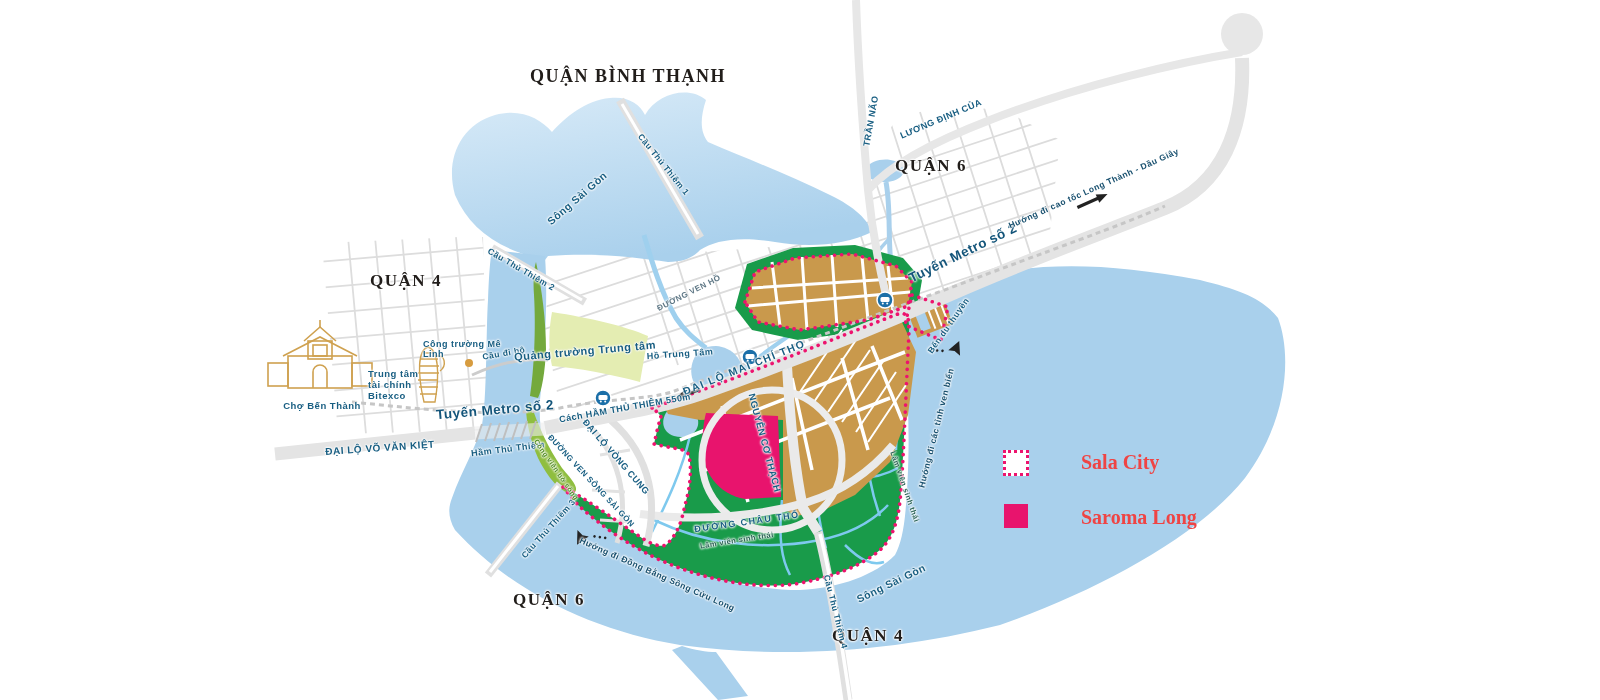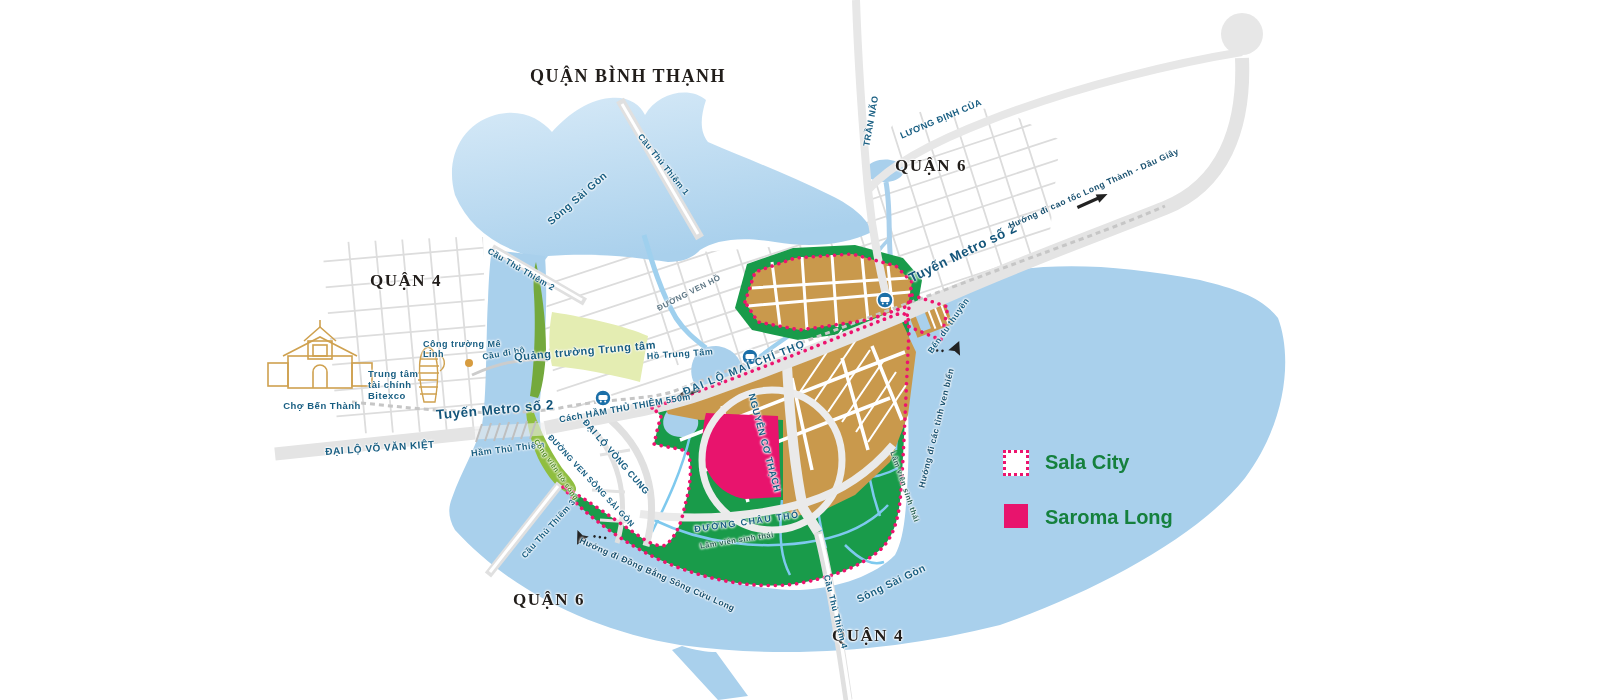--- a/index.html
+++ b/index.html
@@ -10,22 +10,22 @@
        transform:translate(-50%,-50%) rotate(var(--r,0deg));
        text-shadow:0 0 3px #fff,0 0 3px #fff,0 0 2px #fff,0 0 2px #fff;
        letter-spacing:.5px;line-height:1.15;}
   .district{font-family:"Liberation Serif",serif;color:#211D1A;font-size:17px;letter-spacing:1.5px;}
   .metrolbl{font-size:13.5px;color:#14557A;}
   .roadlbl{letter-spacing:1.5px;}
   .graylbl{color:#5E7785;}
   .greenlbl{color:#4E8A1F;}
   .parklbl{color:#2B6456;font-weight:bold;}
   .wrap{white-space:normal;}
-  .legend-text{position:absolute;font-weight:bold;font-size:20px;color:#15803d;
-       font-family:Liberation Sans, sans-serif;}
+  .legend-text{position:absolute;font-weight:bold;font-size:20px;color:#ef4444;
+       font-family:Liberation Serif, serif;margin-left:36px;}
   .legend-swatch-dotted{position:absolute;width:20px;height:20px;border:3px dotted #ED136E;background:#fff;}
   .legend-swatch-solid{position:absolute;width:24px;height:24px;background:#E8146D;}
 </style>
 </head>
 <body>
 
 <div id="stage">
 
 <svg id="map-svg" width="1600" height="700" viewBox="0 0 1600 700">
   <defs>

